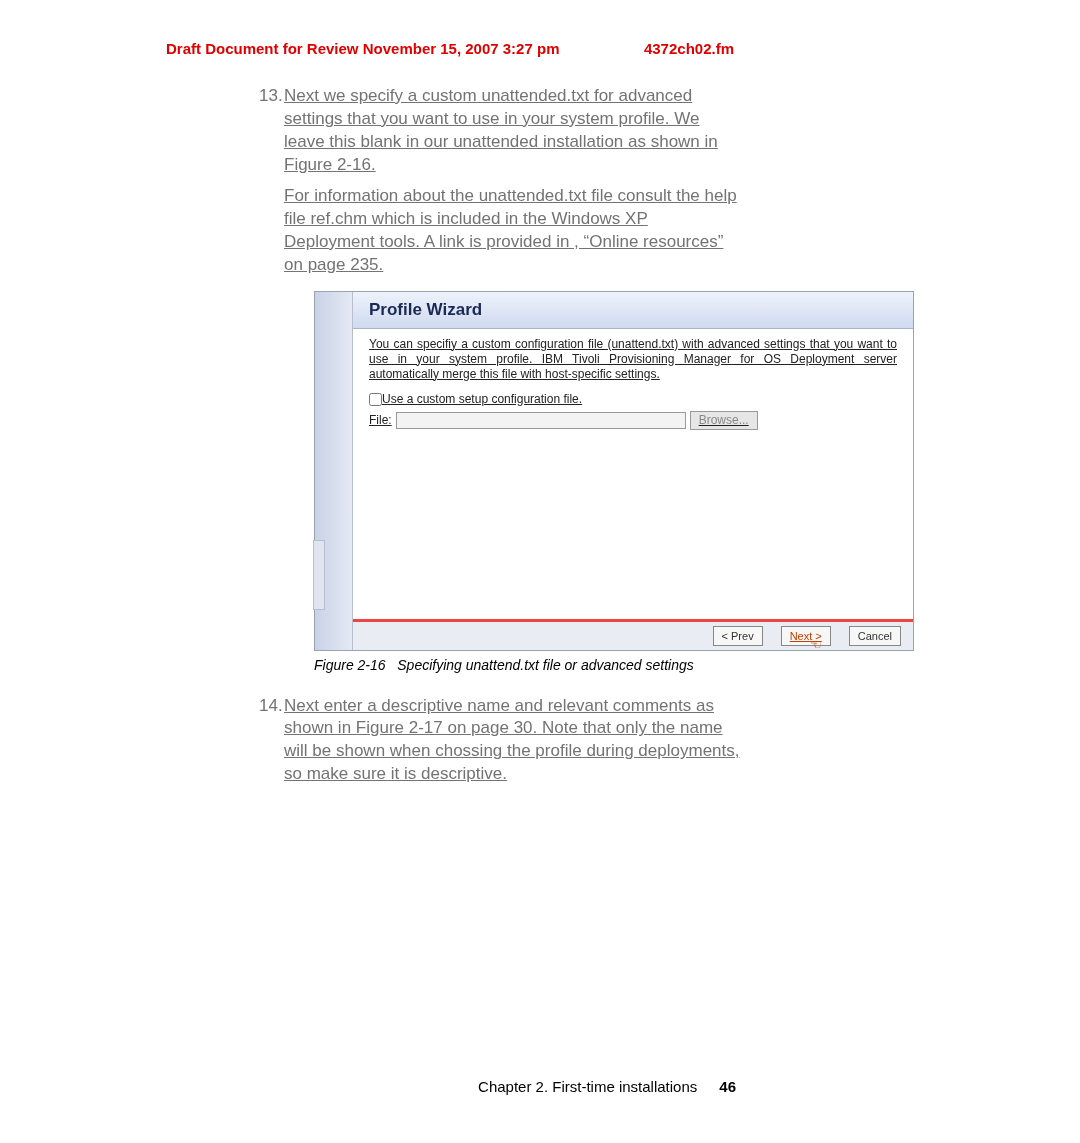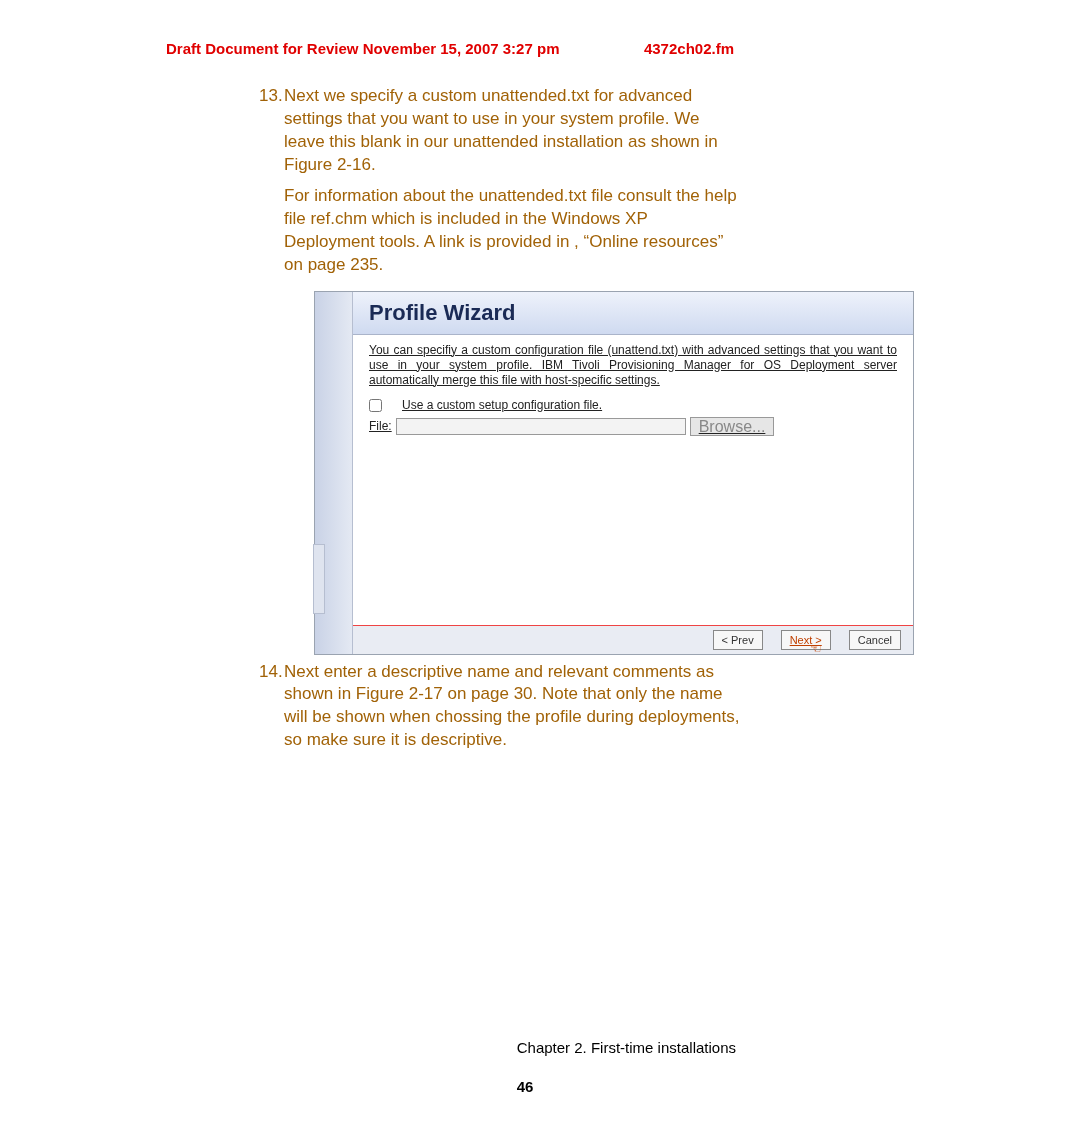--- a/index.html
+++ b/index.html
@@ -16,21 +16,22 @@
     font-size: 15px;
     font-weight: bold;
     color: #e00000;
     margin-bottom: 28px;
     padding-left: 2px;
     padding-right: 6px;
   }
   .body-text {
     font-size: 17px;
     line-height: 1.35;
-    color: #a16207;
+    color: #737373;
+    text-decoration: underline;
   }
   .list-item {
     margin-left: 120px;
     position: relative;
     margin-bottom: 10px;
   }
   .list-item .num {
     position: absolute;
     left: -25px;
     top: 0;
@@ -71,59 +72,59 @@
   .wizard-main {
     flex: 1;
     display: flex;
     flex-direction: column;
   }
   .wizard-title {
     background: linear-gradient(to bottom, #eef2fb 0%, #cfdaf0 100%);
     border-bottom: 1px solid #aab4ca;
     padding: 8px 16px;
     font-weight: bold;
-    font-size: 22px;
+    font-size: 17px;
     color: #1a2a55;
     font-family: Tahoma, Verdana, Arial, sans-serif;
   }
   .wizard-body {
     padding: 8px 16px 10px 16px;
     background: #fff;
     min-height: 290px;
     text-align: justify;
     font-size: 12px;
     line-height: 1.25;
     color: #222;
     text-decoration: underline;
   }
   .wizard-body .desc { margin-bottom: 10px; }
-  .cb-row { margin-bottom: 4px; display: flex; align-items: center; gap: 20px; }
+  .cb-row { margin-bottom: 4px; display: flex; align-items: center; gap: 0; }
   .cb-row input { margin: 0; }
   .file-row { display: flex; align-items: center; gap: 4px; }
   .file-row label { font-size: 12px; }
   .file-row input[type=text] {
     width: 290px;
     height: 17px;
     border: 1px solid #999;
     background: #f3f3f3;
     font-size: 11px;
     padding: 0 2px;
   }
   .file-row button {
     height: 19px;
     padding: 0 8px;
-    font-size: 16px;
+    font-size: 12px;
     background: #e6e6e6;
     border: 1px solid #999;
     color: #888;
     font-family: Tahoma, Verdana, Arial, sans-serif;
   }
   .wizard-footer {
     background: #e9ecf3;
-    border-top: 1px solid #ef4444;
+    border-top: 3px solid #ef4444;
     padding: 4px 12px;
     display: flex;
     justify-content: flex-end;
     gap: 18px;
     align-items: center;
   }
   .wizard-footer .btn {
     height: 20px;
     padding: 0 8px;
     font-size: 11px;
@@ -153,21 +154,20 @@
     margin-bottom: 22px;
   }
   .page-footer {
     position: absolute;
     bottom: 48px;
     right: 168px;
     font-size: 15px;
     display: flex;
     gap: 22px;
     align-items: baseline;
-    flex-direction: column;
   }
   .page-footer .pn { font-weight: bold; }
 </style>
 </head>
 <body>
 
 <div class="page">
 
   <div class="header-row">
     <span>Draft Document for Review November 15, 2007 3:27 pm</span>
@@ -206,20 +206,21 @@
           <span class="btn next">
             <span>Next &gt;</span>
             <span class="cursor">☜</span>
           </span>
           <span class="btn">Cancel</span>
         </div>
       </div>
     </div>
   </div>
 
+  <div class="figure-caption">Figure 2-16&nbsp;&nbsp;&nbsp;Specifying unattend.txt file or advanced settings</div>
 
   <div class="body-text">
     <div class="list-item">
       <span class="num">14.</span>
       <p>Next enter a descriptive name and relevant comments as shown in Figure 2-17 on page 30. Note that only the name will be shown when chossing the profile during deployments, so make sure it is descriptive.</p>
     </div>
   </div>
 
   <div class="page-footer">
     <span>Chapter 2. First-time installations</span>

